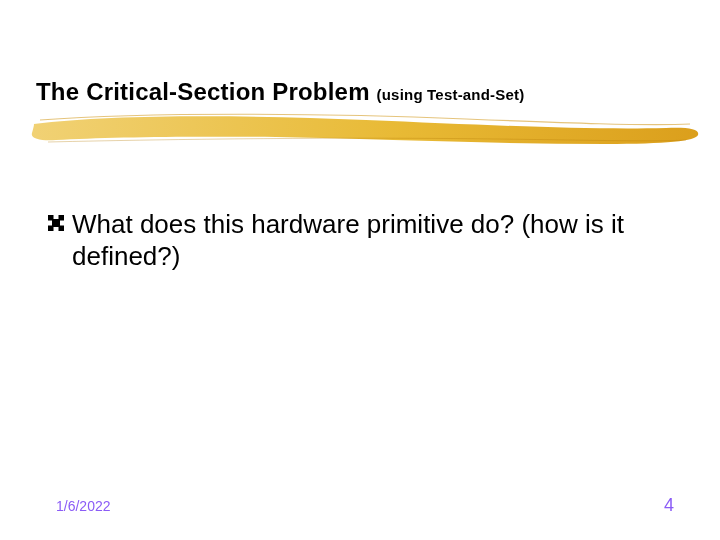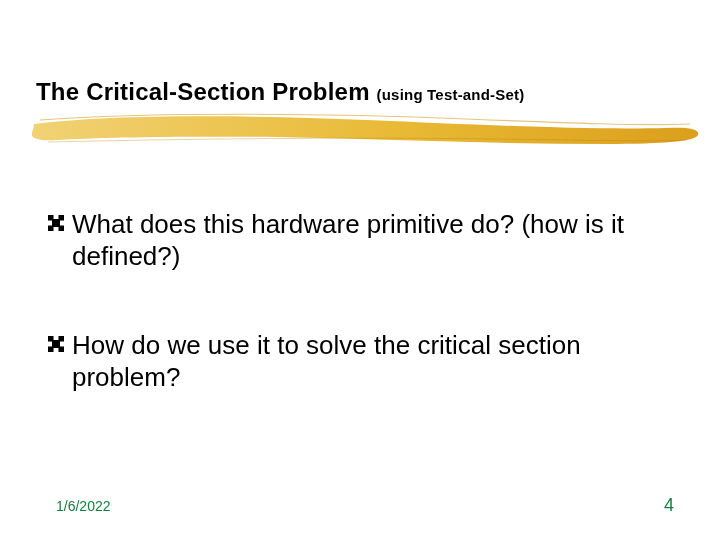--- a/index.html
+++ b/index.html
@@ -6,21 +6,21 @@
   html, body { width: 720px; height: 540px; background: #fff; font-family: Arial, Helvetica, sans-serif; color: #000; overflow: hidden; }
   .slide { position: relative; width: 720px; height: 540px; }
   .title-area { position: absolute; top: 78px; left: 36px; width: 648px; }
   .title { font-weight: 900; font-size: 24px; letter-spacing: 0.2px; }
   .title-sub { font-weight: 900; font-size: 15px; margin-top: 41px; }
   .underline-wrap { position: absolute; top: 106px; left: 26px; width: 680px; height: 46px; pointer-events: none; }
   .content { position: absolute; top: 180px; left: 46px; width: 640px; margin-top: 29px; }
   .bullet { display: flex; align-items: flex-start; margin-bottom: 58px; }
   .bullet .icon { flex: 0 0 auto; margin-right: 6px; margin-top: 4px; }
   .bullet .text { font-size: 26px; line-height: 1.22; font-weight: 400; }
-  .footer { position: absolute; bottom: 24px; left: 56px; right: 46px; display: flex; justify-content: space-between; align-items: baseline; font-size: 14px; color: #15803d; }
+  .footer { position: absolute; bottom: 24px; left: 56px; right: 46px; display: flex; justify-content: space-between; align-items: baseline; font-size: 14px; color: #8b5cf6; }
   .footer .page { font-size: 18px; }
 </style>
 </head>
 <body>
 
 <div class="slide">
 
   <div class="title-area">
     <span class="title">The Critical-Section Problem </span><span class="title title-sub">(using Test-and-Set)</span>
   </div>
@@ -46,32 +46,20 @@
         <svg width="20" height="20" viewBox="0 0 20 20">
           <rect x="2" y="2" width="5.5" height="5.5" fill="#000"></rect>
           <rect x="12.5" y="2" width="5.5" height="5.5" fill="#000"></rect>
           <rect x="2" y="12.5" width="5.5" height="5.5" fill="#000"></rect>
           <rect x="12.5" y="12.5" width="5.5" height="5.5" fill="#000"></rect>
           <rect x="6" y="6" width="8" height="8" fill="#000"></rect>
         </svg>
       </span>
       <span class="text">What does this hardware primitive do? (how is it defined?)</span>
     </div>
-    <div class="bullet">
-      <span class="icon">
-        <svg width="20" height="20" viewBox="0 0 20 20">
-          <rect x="2" y="2" width="5.5" height="5.5" fill="#000"></rect>
-          <rect x="12.5" y="2" width="5.5" height="5.5" fill="#000"></rect>
-          <rect x="2" y="12.5" width="5.5" height="5.5" fill="#000"></rect>
-          <rect x="12.5" y="12.5" width="5.5" height="5.5" fill="#000"></rect>
-          <rect x="6" y="6" width="8" height="8" fill="#000"></rect>
-        </svg>
-      </span>
-      <span class="text">How do we use it to solve the critical section problem?</span>
-    </div>
   </div>
 
   <div class="footer">
     <span>1/6/2022</span>
     <span class="page">4</span>
   </div>
 
 </div>
 
 </body></html>

